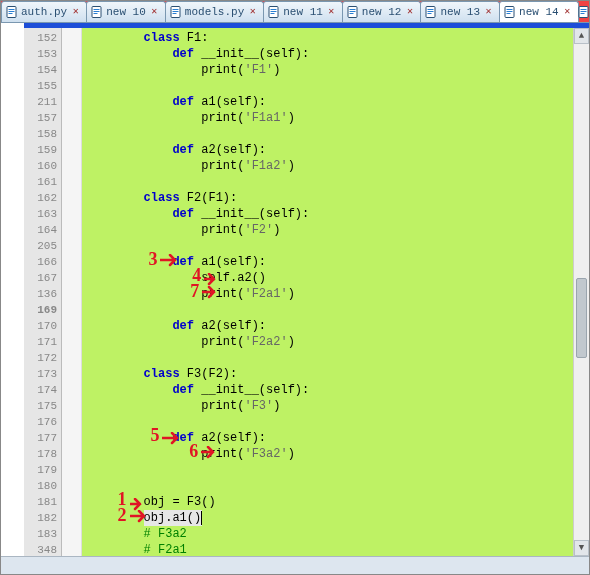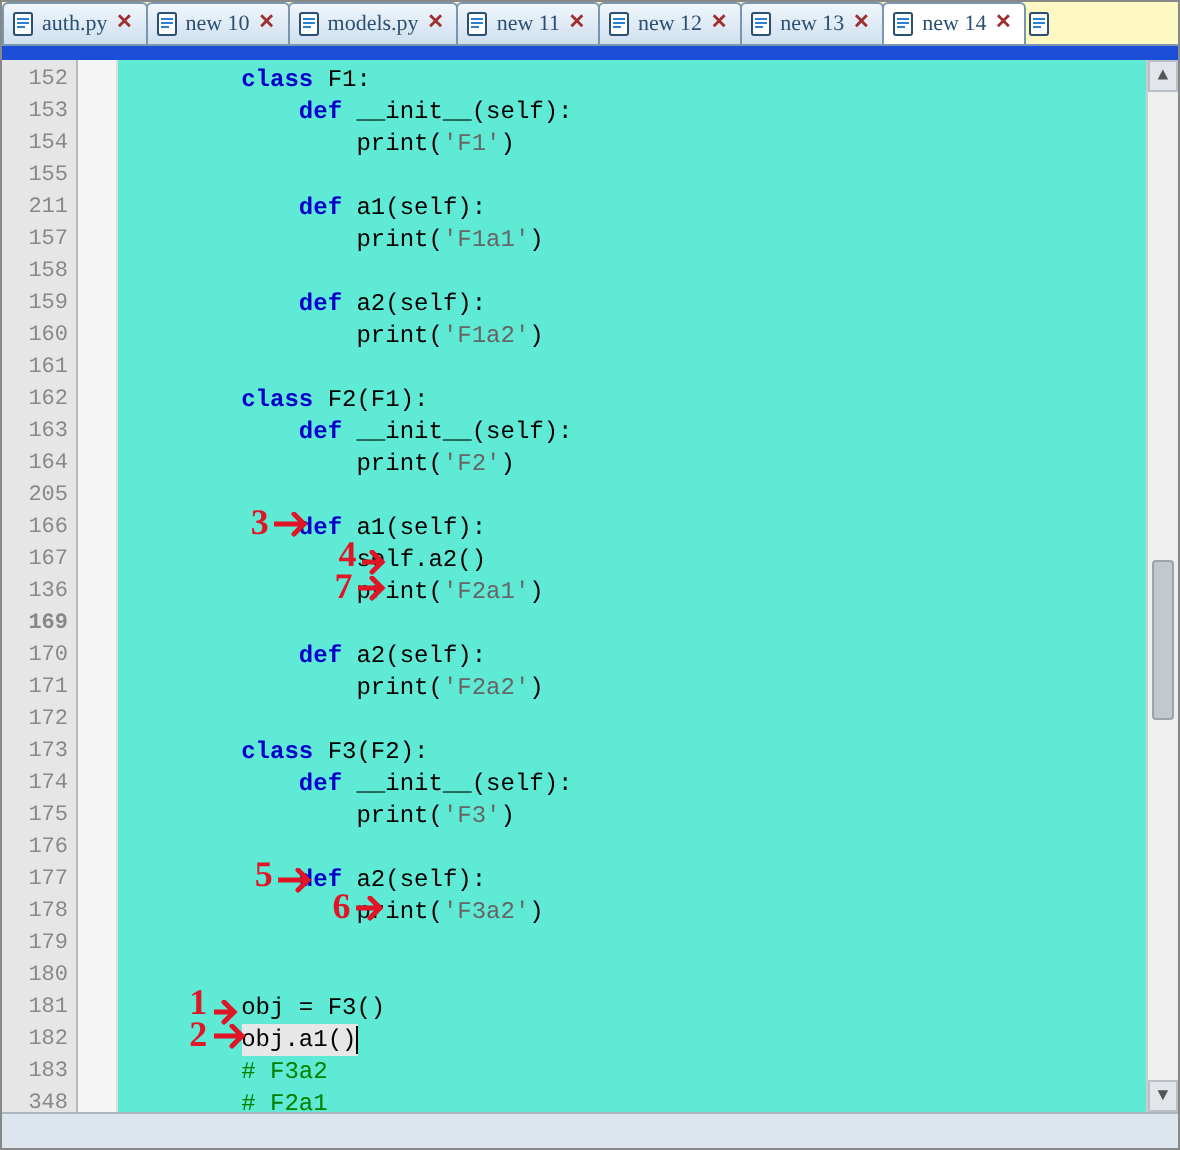--- a/index.html
+++ b/index.html
@@ -15,24 +15,24 @@
     height: 575px;
     background: #fff;
     border: 1px solid #888;
     position: relative;
     display: flex;
     flex-direction: column;
   }
   .tabbar {
     display: flex;
     flex-direction: row;
-    background: #fef9c3;
+    background: #ef4444;
     border-bottom: 1px solid #7a97b0;
     height: 22px;
-    font-family: Liberation Serif, serif;
+    font-family: Liberation Mono, monospace;
     font-size: 11px;
     overflow: hidden;
   }
   .tab {
     display: flex;
     align-items: center;
     gap: 3px;
     padding: 2px 5px 2px 4px;
     border: 1px solid #7a97b0;
     border-bottom: none;
@@ -61,24 +61,25 @@
     display: inline-flex; align-items: center; justify-content: center;
   }
   .tab-more {
     width: 16px;
     display:flex; align-items:center; justify-content:center;
     color:#2a4f72;
   }
   .editor {
     flex: 1;
     display: flex;
-    background: #5eead4;
+    background: #bef264;
     position: relative;
     overflow: hidden;
-    border-top: 7px solid #1d4ed8;
+    border-top: 5px solid #1d4ed8;
+    margin-left: 23px;
   }
   .gutter {
     width: 38px;
     background: #e6e6e6;
     border-right: 1px solid #bbb;
     text-align: right;
     padding: 2px 4px 2px 2px;
     color: #888;
     font-size: 11px;
     line-height: 16px;

